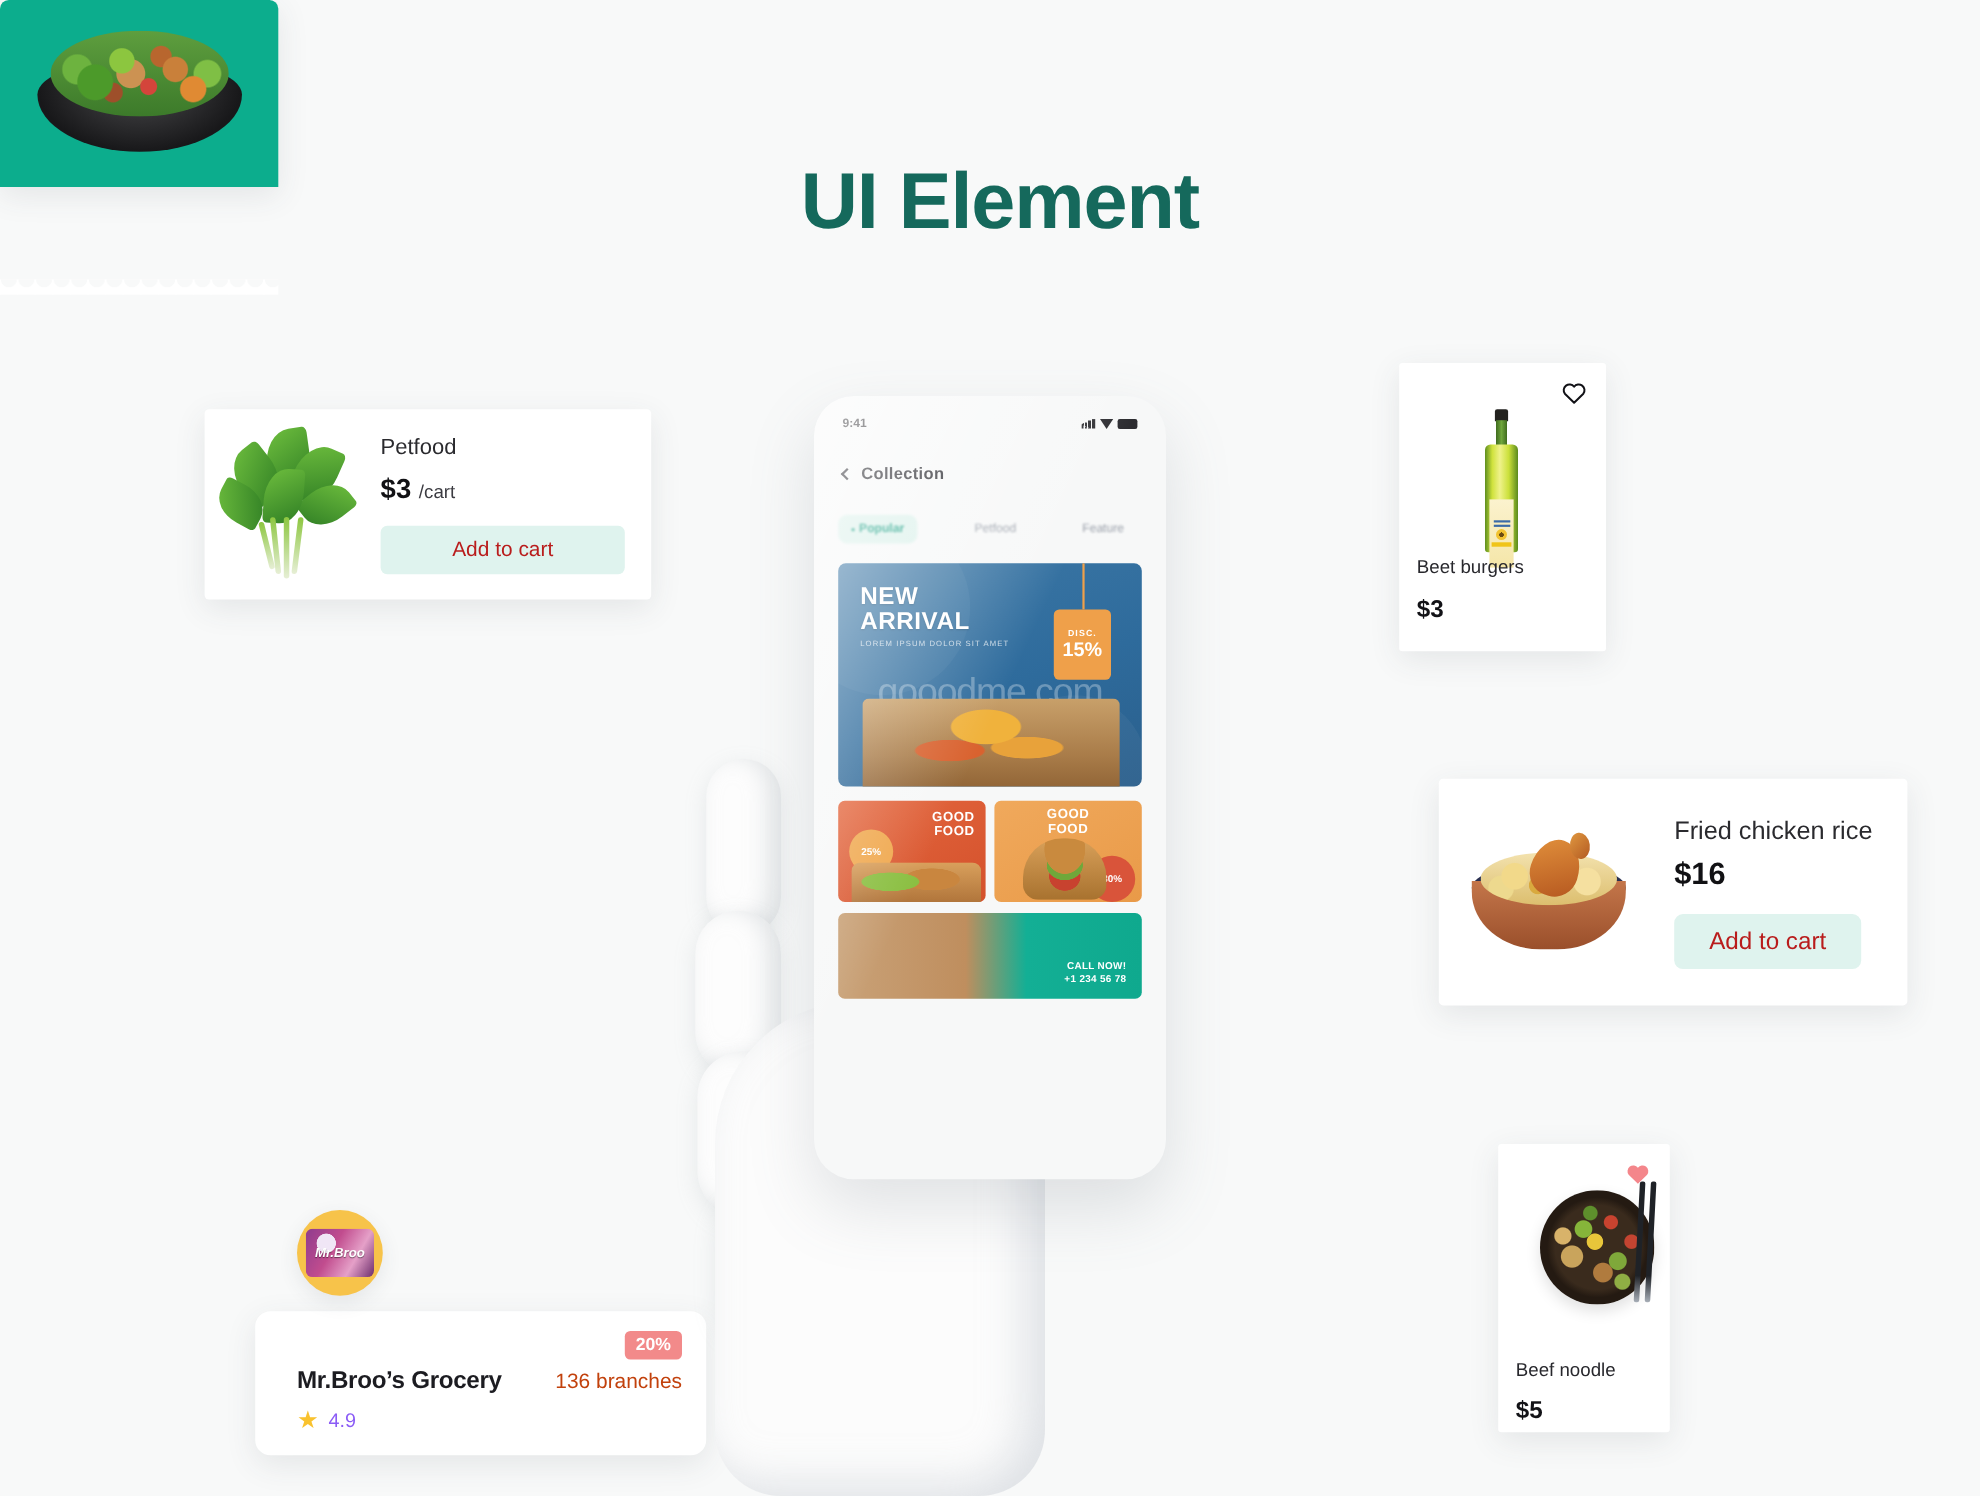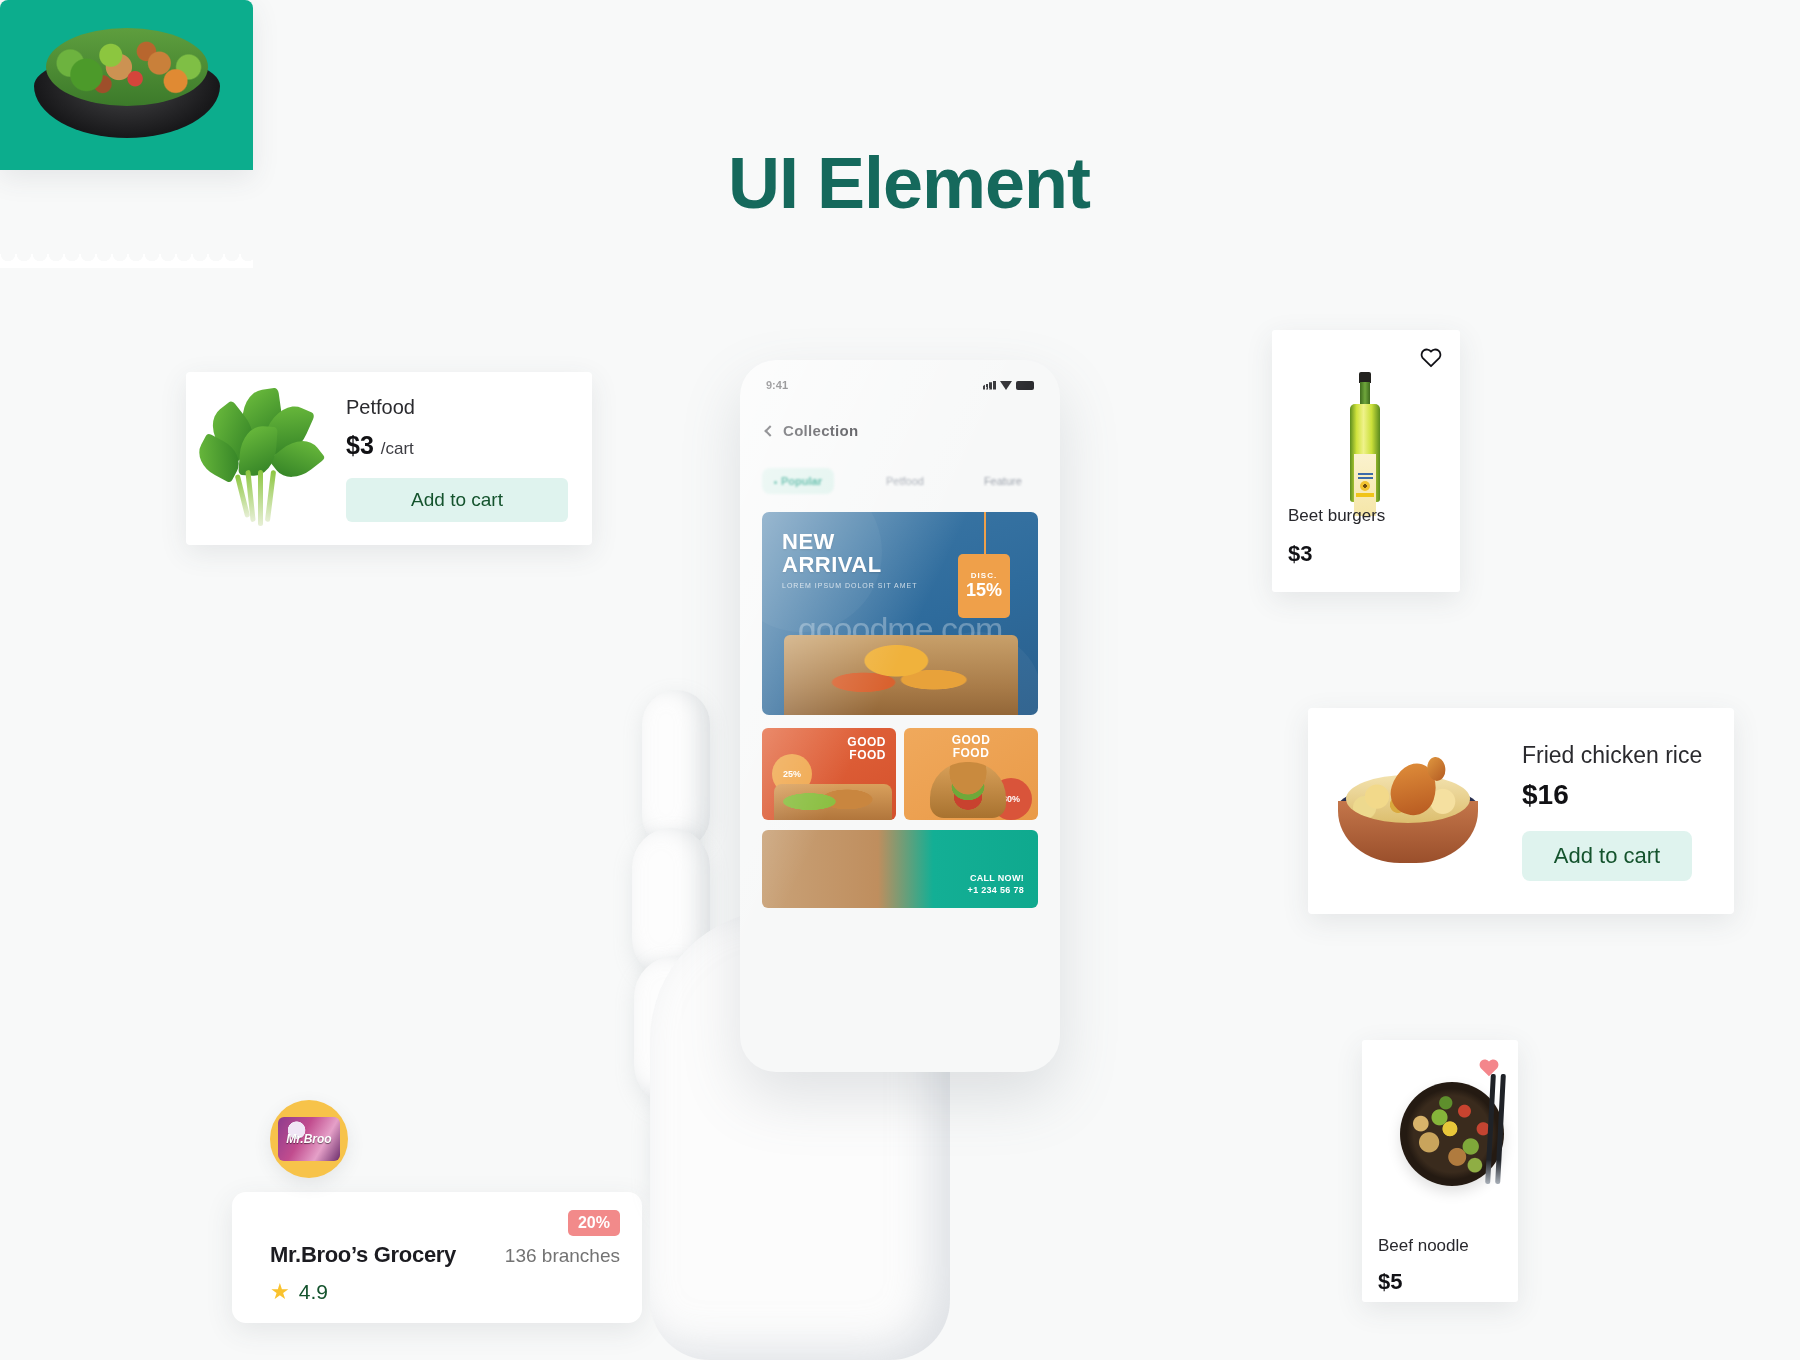--- a/index.html
+++ b/index.html
@@ -32,21 +32,21 @@
     display: flex; align-items: center;
   }
   #spinach-card .thumb { width: 140px; height: 150px; position: relative; flex: none; margin-left: 10px;}
   #spinach-card .info { padding-left: 10px; }
   .prod-name { font-size: 20px; color: #2A2A2E; margin-bottom: 12px; }
   .prod-price { font-size: 25px; font-weight: bold; color: #111114; }
   .prod-price .unit { font-size: 17px; font-weight: normal; color: #3C3C42; }
   .btn-cart {
     margin-top: 18px;
     display: flex; align-items: center; justify-content: center;
-    background: #DFF3EE; color: #14532d;
+    background: #DFF3EE; color: #b91c1c;
     border: none; border-radius: 6px;
     font-family: "Liberation Sans", sans-serif;
     cursor: pointer;
   }
   #spinach-card .btn-cart { width: 222px; height: 44px; font-size: 19px; }
 
   
   .spinach { position: absolute; inset: 0; }
   .leaf {
     position: absolute; border-radius: 60% 10% 60% 10%;
@@ -129,27 +129,27 @@
       linear-gradient(120deg,#8E3C8E 0%, #C14C8E 40%, #E5A0C8 70%, #6B2D6B 100%);
     display:flex; align-items:center; justify-content:center;
     color:#FFF; font-size:12px; font-weight:bold; font-style: italic;
     text-shadow: 0 1px 1px rgba(0,0,0,.5);
   }
   .grocery-row1 {
     position: absolute; left: 38px; top: 50px; right: 22px;
     display: flex; justify-content: space-between; align-items: baseline;
   }
   .grocery-name { font-size: 22px; font-weight: bold; color: #1C1C21; letter-spacing: -0.3px; }
-  .grocery-branches { font-size: 19px; color: #737373; text-align: center; }
+  .grocery-branches { font-size: 19px; color: #c2410c; text-align: center; }
   .grocery-rating {
     position: absolute; left: 38px; top: 88px;
     display: flex; align-items: center; gap: 9px;
   }
   .star { color: #F9C22E; font-size: 22px; line-height: 1; }
-  .rating-val { font-size: 21px; color: #14532d; }
+  .rating-val { font-size: 18px; color: #8b5cf6; }
   .badge-pct {
     position: absolute; right: 22px; top: 18px;
     background: #F28A8A; color: #FFFFFF;
     font-size: 16px; font-weight: bold;
     padding: 4px 10px; border-radius: 5px;
   }
 
   
   #beet-card {
     left: 1272px; top: 330px; width: 188px; height: 262px;

